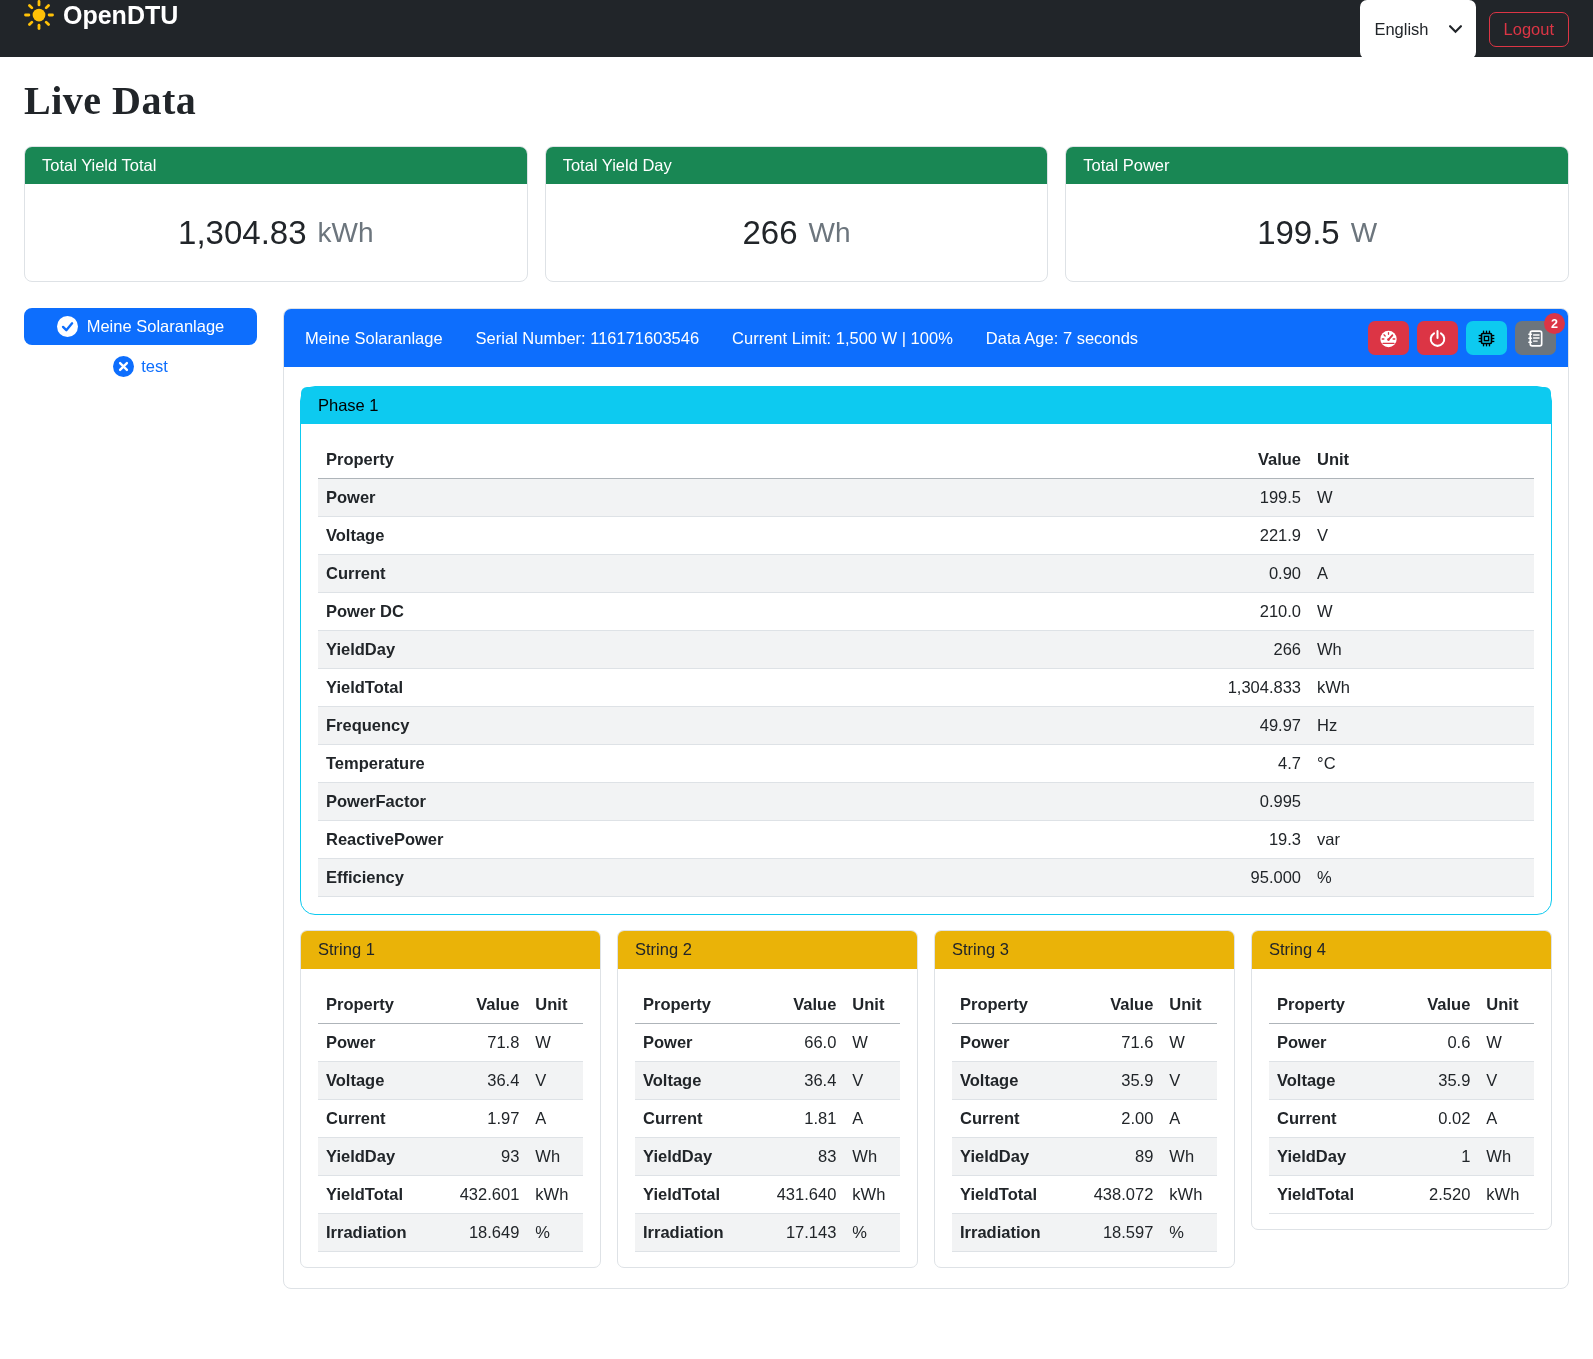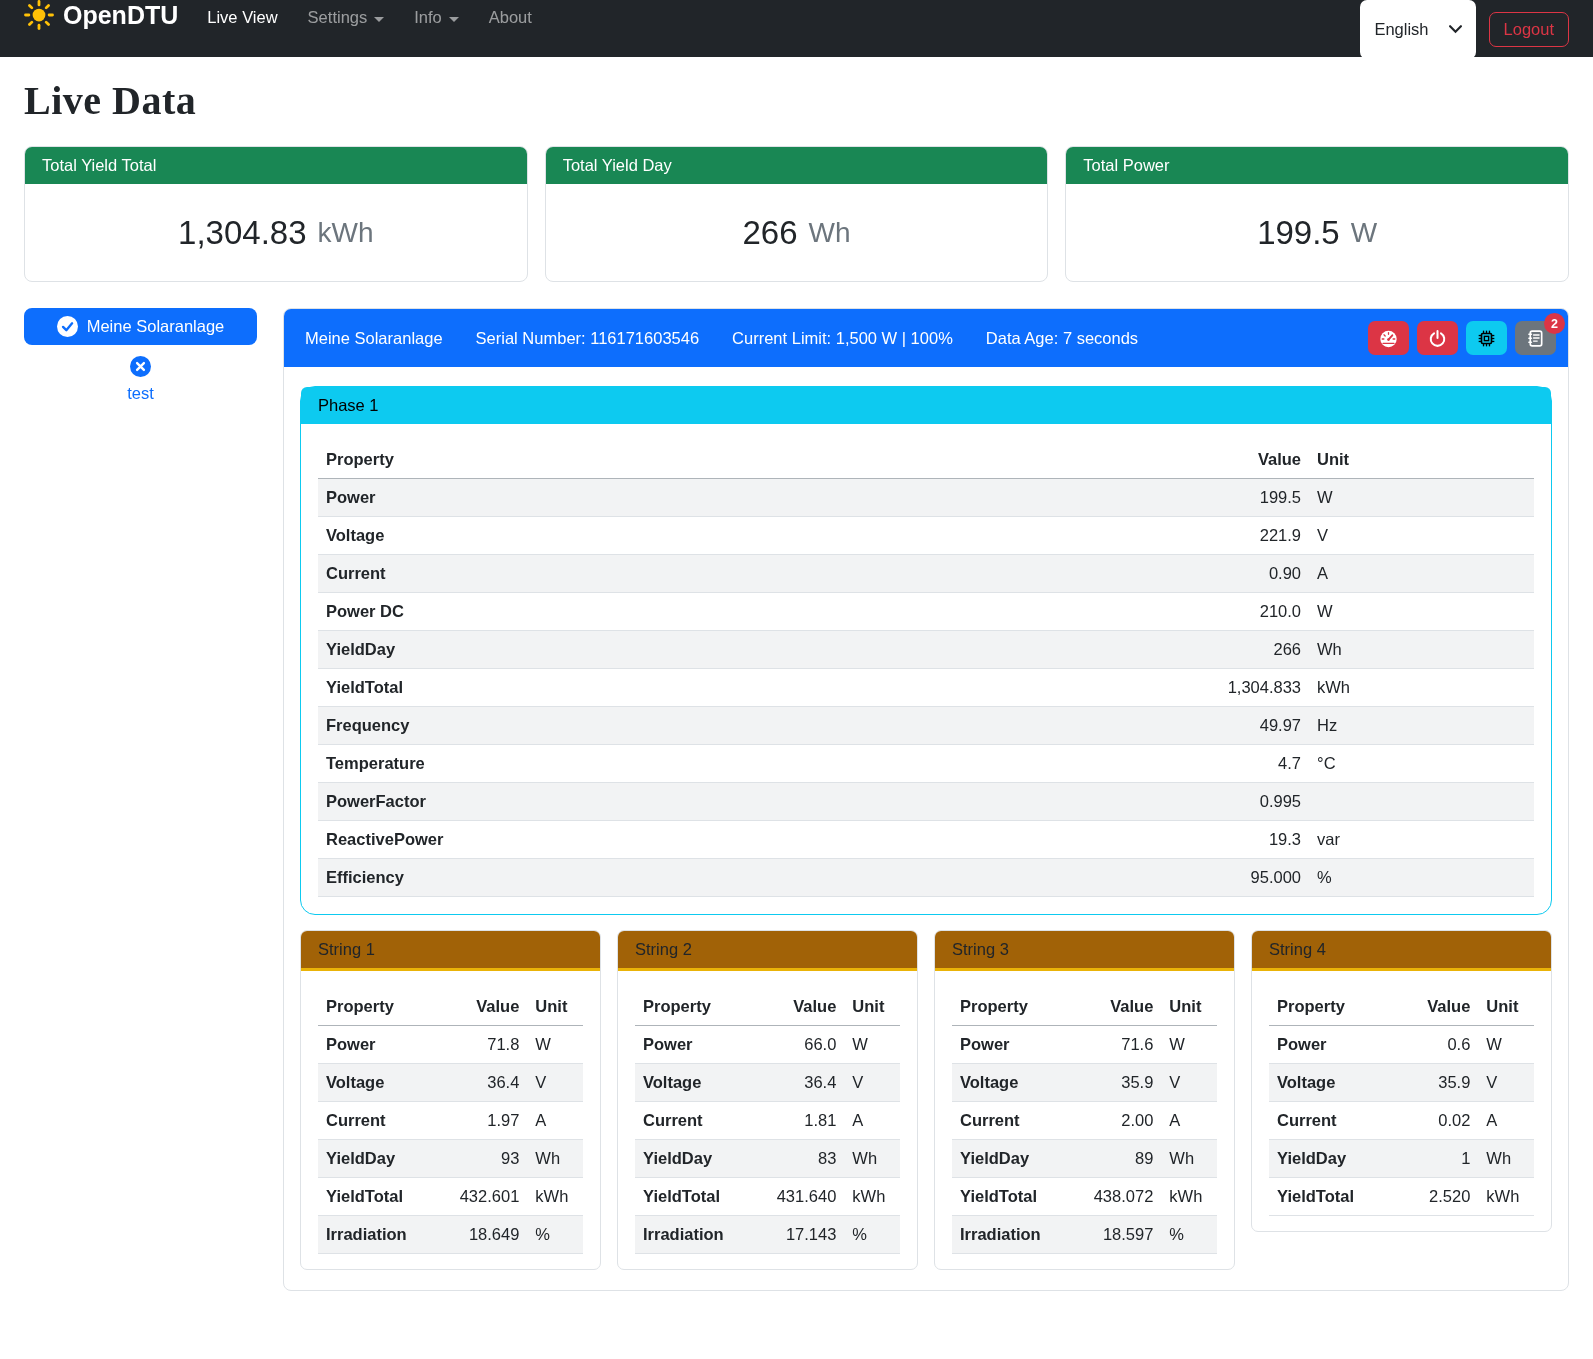--- a/index.html
+++ b/index.html
@@ -5,21 +5,21 @@
   * { box-sizing: border-box; margin: 0; padding: 0; }
   html,body { width: 1593px; }
   body {
     font-family: "Liberation Sans", sans-serif;
     background: #fff;
     color: #212529;
     font-size: 16.5px;
     height: 1359px;
     overflow: hidden;
   }
-  a { text-decoration: none; flex-direction: column; }
+  a { text-decoration: none; }
 
   
   .navbar {
     height: 57px;
     background: #212529;
     display: flex;
     align-items: flex-start;
     padding: 0 24px;
   }
   .brand { display: flex; align-items: center; gap: 9px; color: #fff; font-size: 25px; font-weight: 700; }
@@ -99,21 +99,21 @@
   .phase-card { margin: 19px 16px 15px; border: 1px solid #0dcaf0; border-radius: 15px; }
   .phase-header { background: #0dcaf0; color: #000; padding: 9px 17px; border-radius: 6px 6px 0 0; }
   .phase-body { padding: 17px; }
   .phase-table col.c-prop { width: 68%; }
   .phase-table col.c-val  { width: 13.5%; }
   .phase-table col.c-unit { width: 18.5%; }
   .phase-table tbody tr:nth-child(odd) td { background: #f2f3f4; }
 
   .strings-row { display: grid; grid-template-columns: repeat(4, 1fr); gap: 16px; margin: 0 16px; align-items: start; }
   .string-card  { border: 1px solid #dee2e6; border-radius: 7px; }
-  .string-header { background: #a16207; border-bottom: 3px solid #eab308; padding: 9px 17px; border-radius: 6px 6px 0 0; }
+  .string-header { background: #eab308; border-bottom: 1px solid #eab308; padding: 9px 17px; border-radius: 6px 6px 0 0; }
   .string-body { padding: 17px 17px 15px; }
   .string-table col.c-prop { width: 50%; }
   .string-table col.c-val  { width: 29%; }
   .string-table col.c-unit { width: 21%; }
   .string-table tbody tr:nth-child(even) td { background: #f2f3f4; }
 
   svg { display: block; }
 </style>
 </head>
 <body>
@@ -129,36 +129,20 @@
           <line x1="0.8" y1="8" x2="2.6" y2="8"></line>
             <line x1="13.4" y1="8" x2="15.2" y2="8"></line>
           <line x1="2.9" y1="2.9" x2="4.2" y2="4.2"></line>
             <line x1="11.8" y1="11.8" x2="13.1" y2="13.1"></line>
           <line x1="2.9" y1="13.1" x2="4.2" y2="11.8"></line>
             <line x1="11.8" y1="4.2" x2="13.1" y2="2.9"></line>
         </g>
       </svg>
     </span>
     <span>OpenDTU</span>
-  </div>
-  <div class="nav-links">
-    <span class="nav-link active">
-      <span>Live View</span>
-    </span>
-    <span class="nav-link">
-      <span>Settings</span>
-      <span class="caret"></span>
-    </span>
-    <span class="nav-link">
-      <span>Info</span>
-      <span class="caret"></span>
-    </span>
-    <span class="nav-link">
-      <span>About</span>
-    </span>
   </div>
   <div class="nav-right">
     <div class="lang-select">
       <span>English</span>
       <svg width="13" height="9" viewBox="0 0 12 8">
         <path d="M1 1 l5 5 5-5" stroke="#212529" stroke-width="2" fill="none" stroke-linecap="round"></path>
       </svg>
     </div>
     <button class="logout-btn">Logout</button>
   </div>

